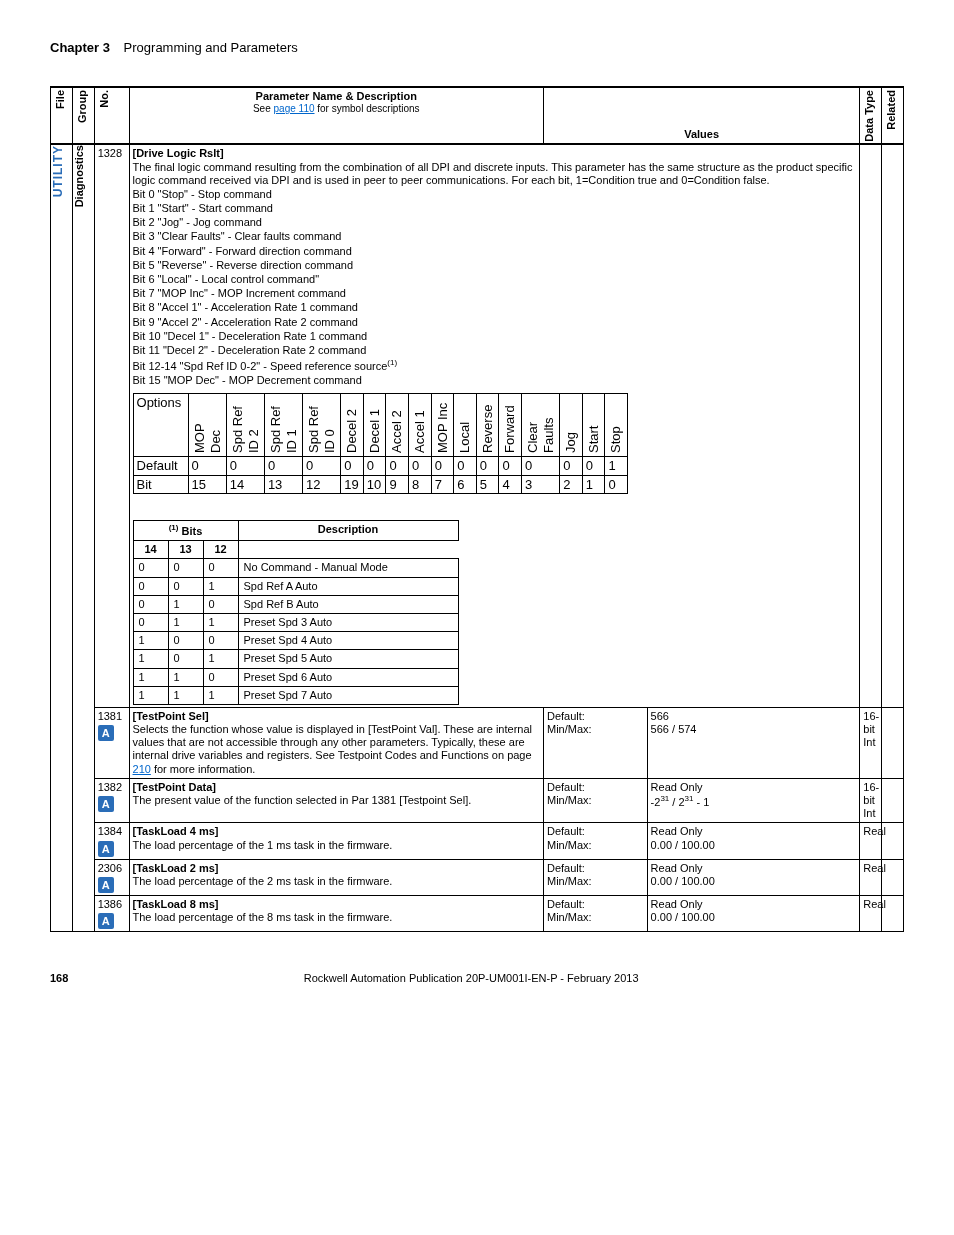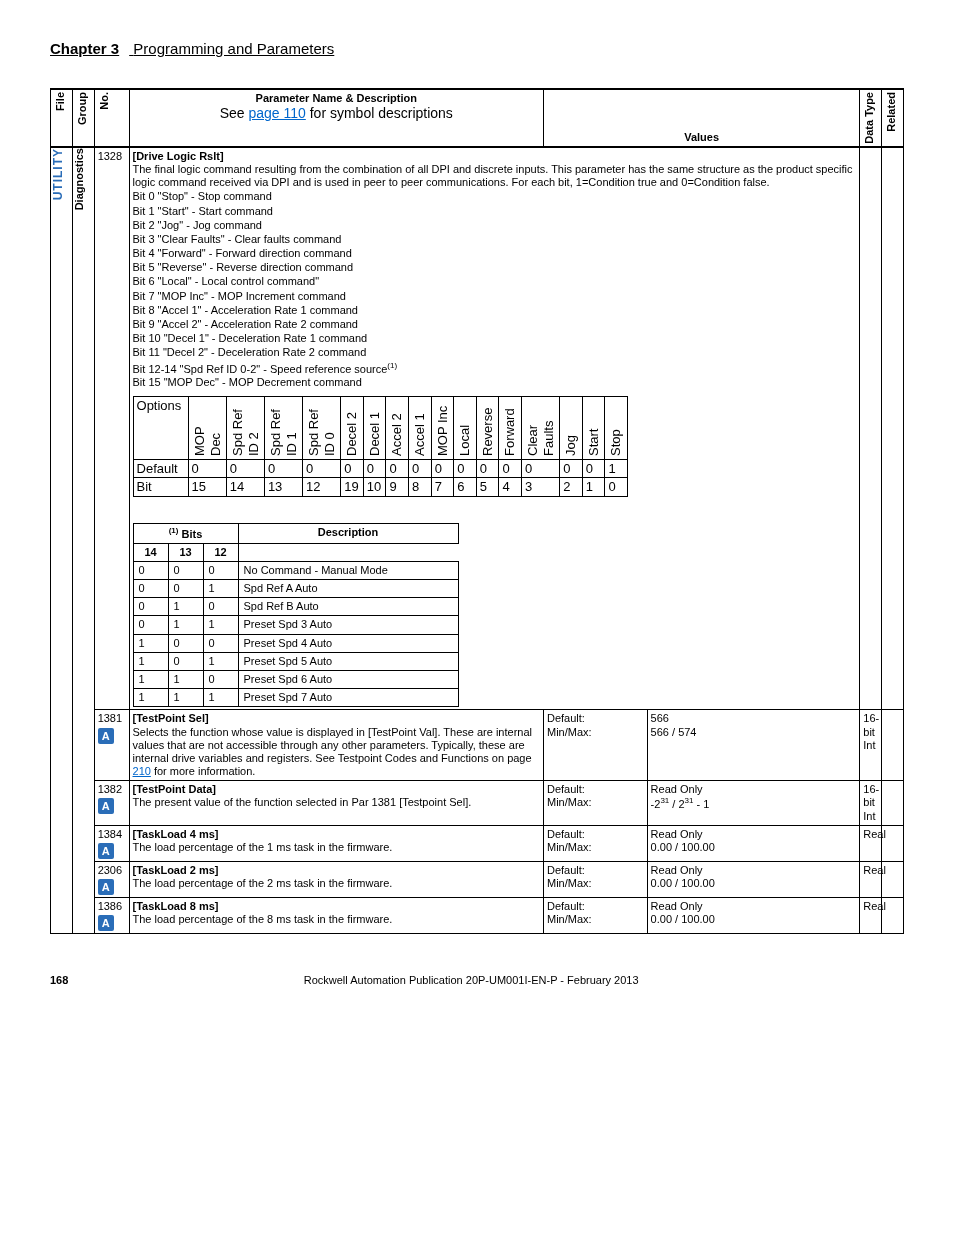--- a/index.html
+++ b/index.html
@@ -1,17 +1,17 @@
 <!DOCTYPE html>
 <html><head>
 <meta charset="utf-8">
 <style>
   * { box-sizing: border-box; margin: 0; padding: 0; }
   body { font-family: "Myriad Pro", Arial, sans-serif; font-size: 11px; color: #000; background: #fff; width: 954px; margin: 0 auto; padding: 40px 50px 30px 50px; line-height: 1.2; }
-  .page-header { margin-bottom: 30px; font-size: 15px; text-decoration: underline; }
+  .page-header { margin-bottom: 30px; font-size: 13px; }
   .page-header .chapter { font-weight: bold; margin-right: 10px; }
   .outer-border { border-top: 2px solid #000; }
   .main-table { width: 100%; border-collapse: collapse; table-layout: fixed; }
   .main-table td, .main-table th { border: 1px solid #000; vertical-align: top; padding: 2px 3px; font-size: 11px; }
   .vert-text { writing-mode: vertical-rl; transform: rotate(180deg); text-align: center; white-space: nowrap; font-weight: bold; }
   .col-file { width: 20px; }
   .col-group { width: 20px; }
   .col-no { width: 32px; }
   .col-datatype { width: 20px; }
   .col-related { width: 20px; }
@@ -62,21 +62,21 @@
             <div class="vert-text">File</div>
           </th>
     <th class="bb2">
             <div class="vert-text">Group</div>
           </th>
     <th class="bb2">
             <div class="vert-text">No.</div>
           </th>
     <th class="bb2">
       <div class="sub-header-cell">Parameter Name &amp; Description</div>
-      <div style="font-weight:normal;font-size:14px">
+      <div style="font-weight:normal;font-size:10px">
         <span>See </span><a href="#" class="link-text">page 110</a><span> for symbol descriptions</span>
       </div>
     </th>
     <th class="bb2 sub-header-cell" colspan="2" style="vertical-align:bottom">Values</th>
     <th class="bb2">
             <div class="vert-text">Data Type</div>
           </th>
     <th class="bb2">
             <div class="vert-text">Related</div>
           </th>

